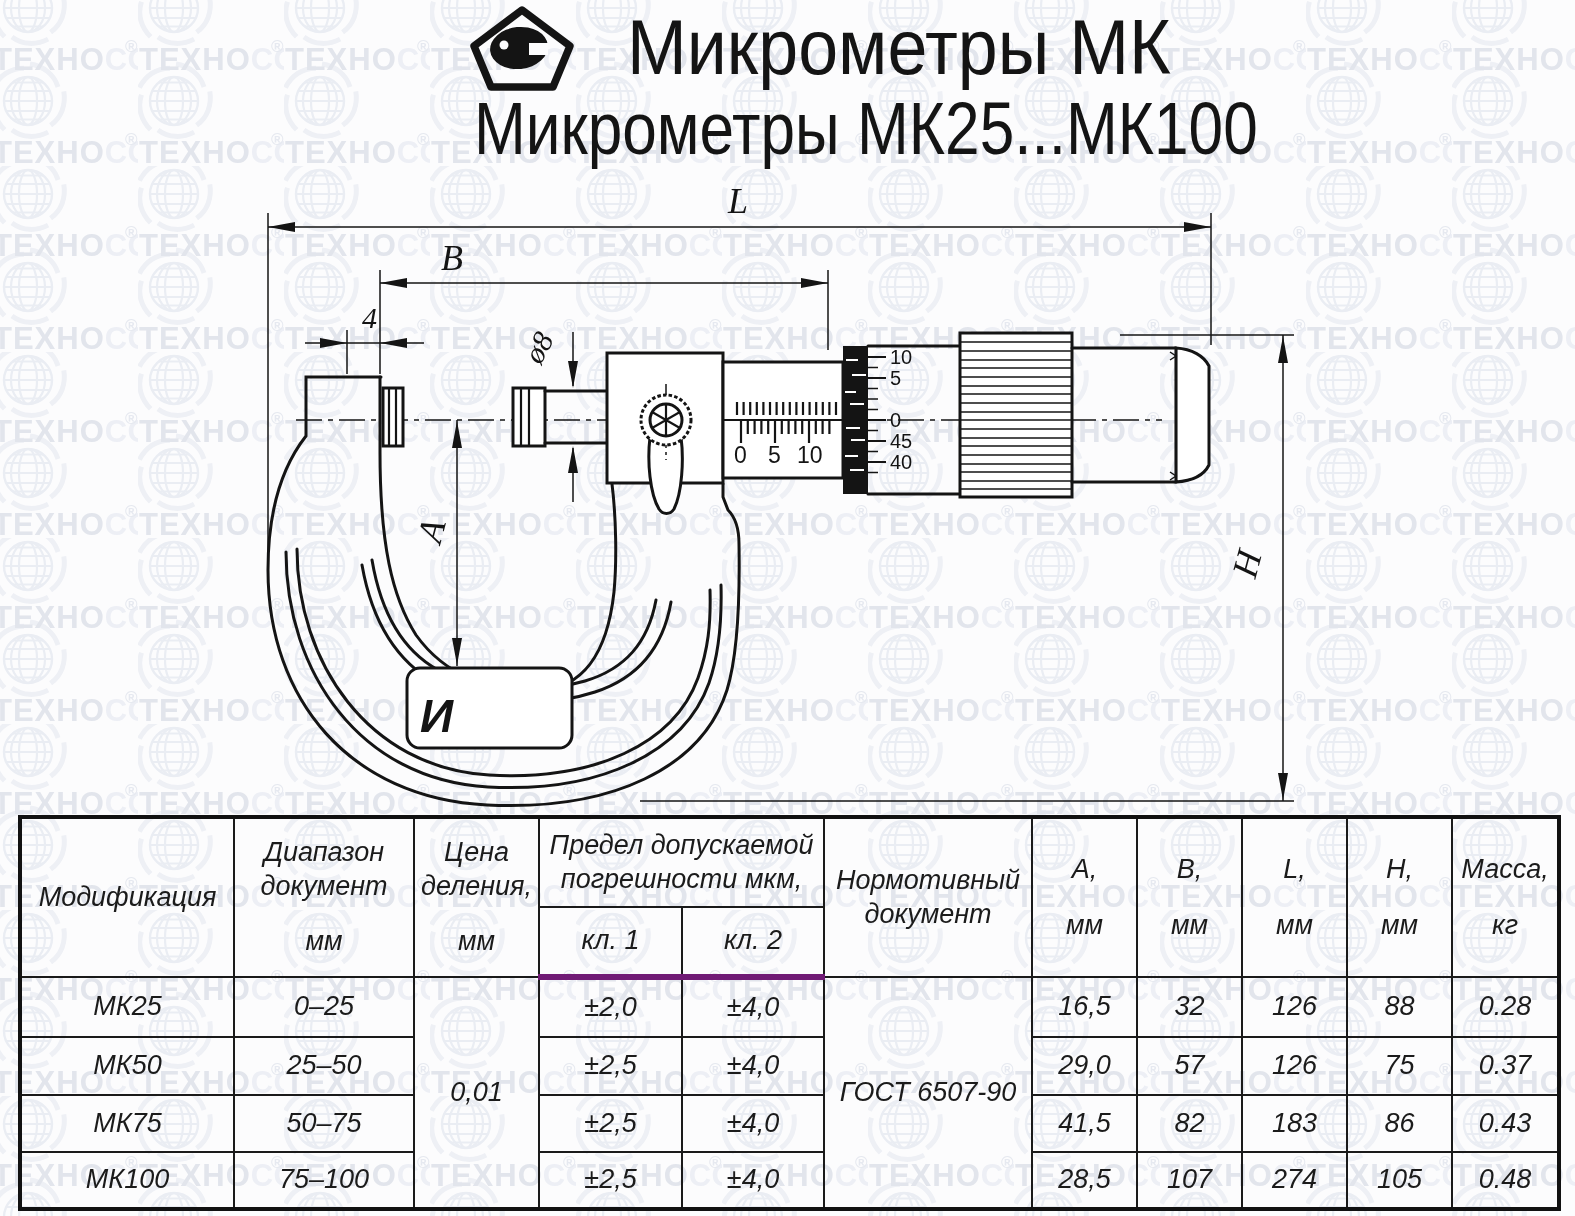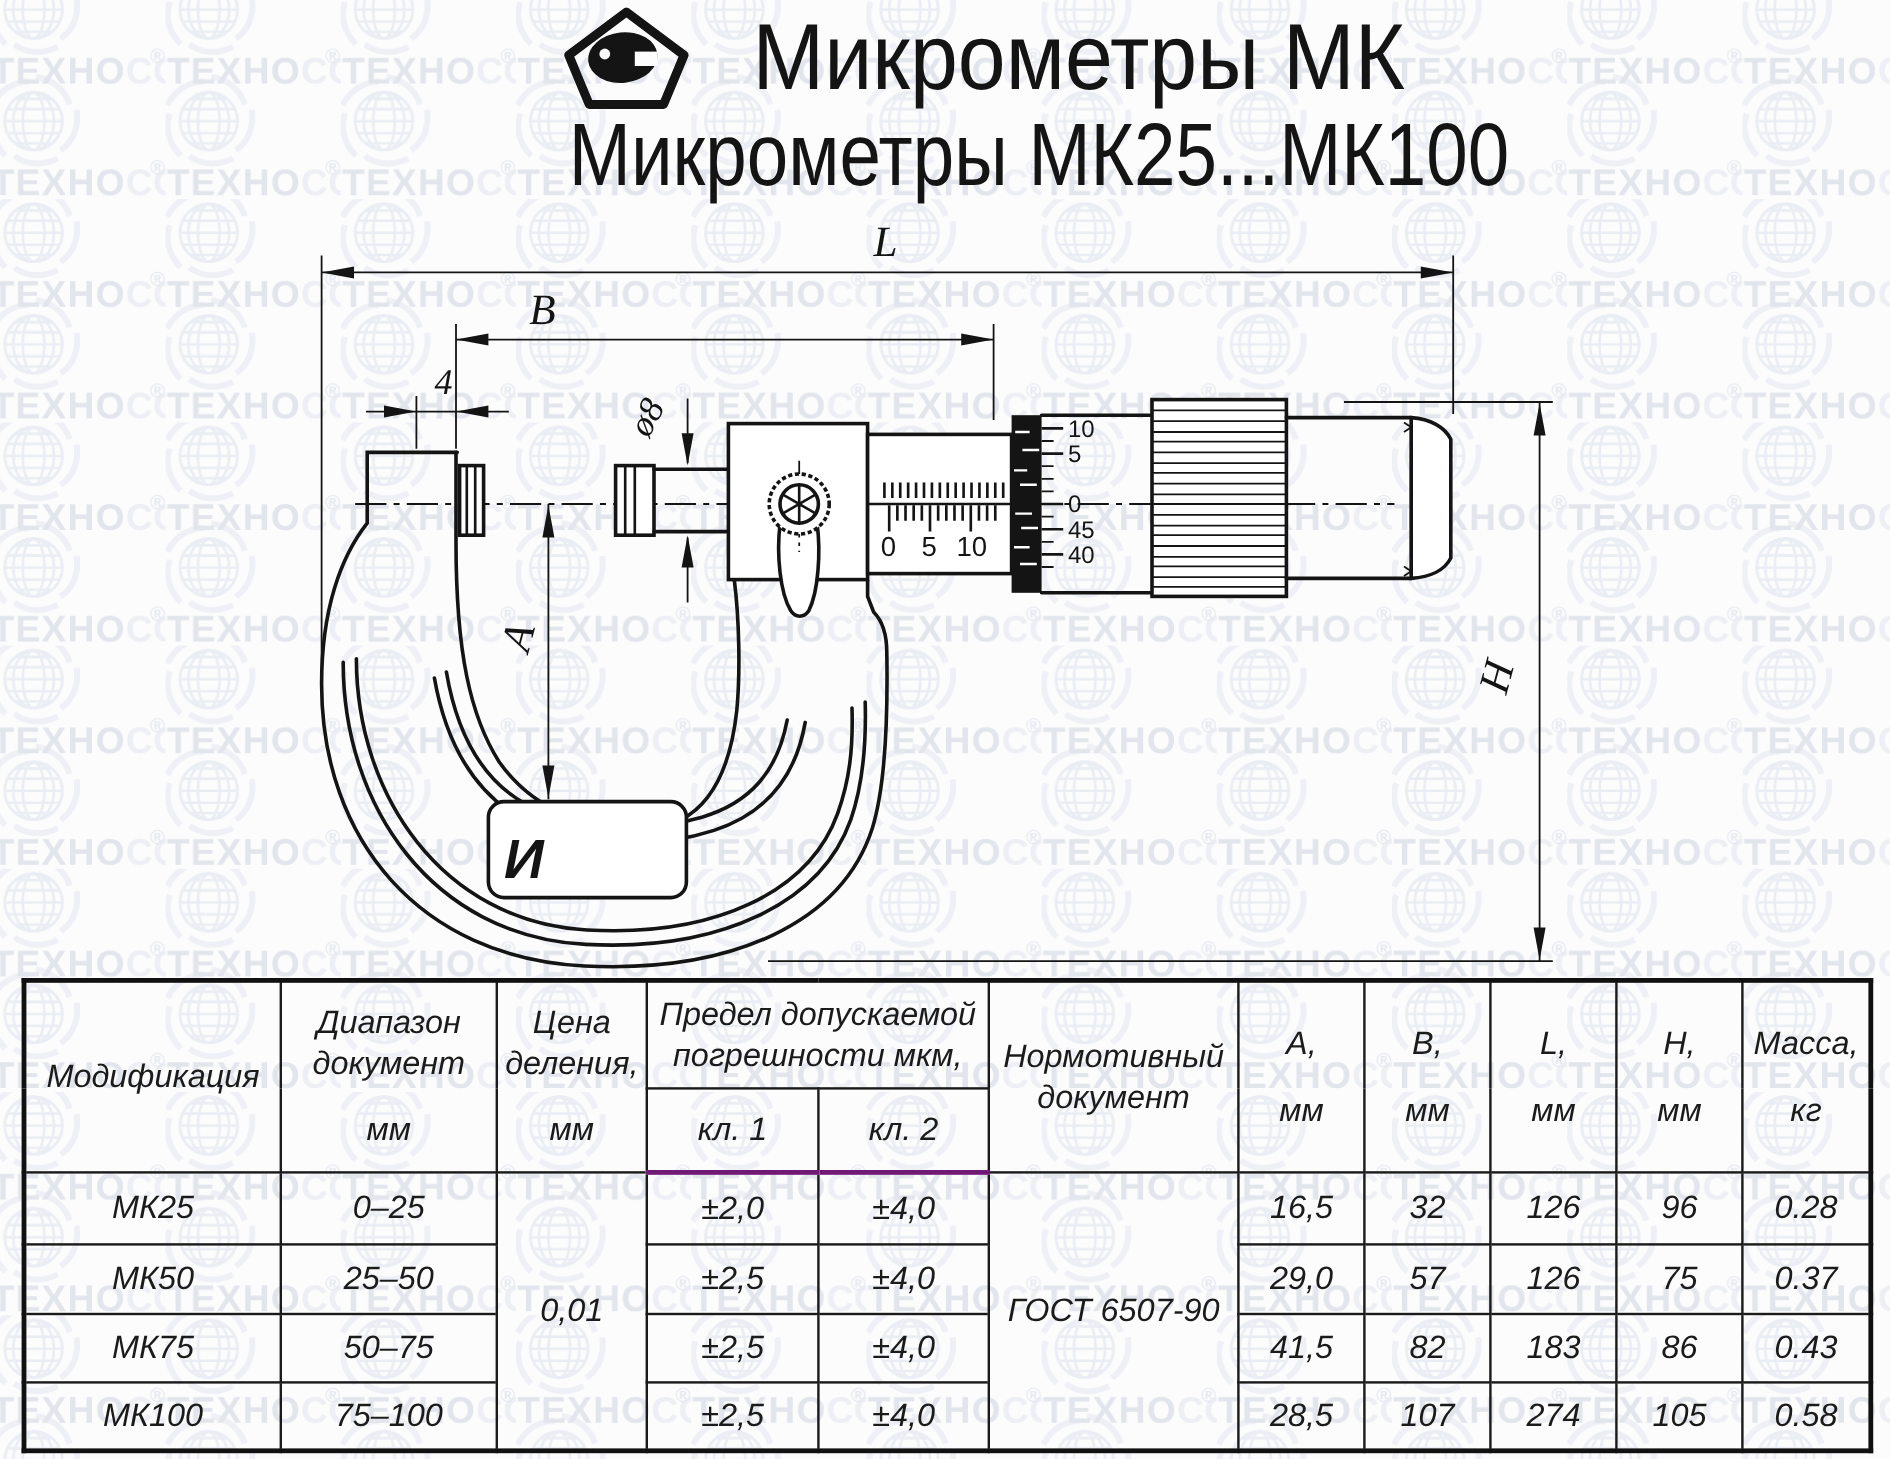--- a/index.html
+++ b/index.html
@@ -31,21 +31,21 @@
   .scale-num-sm{font:20px "Liberation Sans",sans-serif;fill:#141414;}
   .frame-logo{font:italic 700 46px "Liberation Sans",sans-serif;fill:#141414;}
 
   
   .spec-table{position:absolute;left:18px;top:815px;border-collapse:collapse;
               table-layout:fixed;width:1539px;height:390px;
               font-style:italic;font-size:27px;color:#1b1b1b;background:transparent;}
   .spec-table td,.spec-table th{border:2px solid #1a1a1a;text-align:center;
               vertical-align:middle;padding:0;font-weight:400;line-height:1.25;}
   .spec-table{border:4px solid #111;}
-  .spec-table thead tr:last-child th{border-bottom:4px solid #701a75;}
+  .spec-table thead tr:last-child th{border-bottom:6px solid #701a75;}
   .hcol{display:flex;flex-direction:column;justify-content:center;height:100%;}
   .gap-top{margin-top:22px;}
 </style>
 </head>
 <body>
 
 <div class="page">
 
   <svg class="layer" width="1575" height="1216" viewBox="0 0 1575 1216">
     <defs>
@@ -295,21 +295,21 @@
       <tr style="height:60px;font-style:italic;">
         <td>МК25</td>
         <td>0–25</td>
         <td rowspan="4">0,01</td>
         <td>±2,0</td>
         <td>±4,0</td>
         <td rowspan="4">ГОСТ 6507-90</td>
         <td>16,5</td>
         <td>32</td>
         <td>126</td>
-        <td>96</td>
+        <td>88</td>
         <td>0.28</td>
       </tr>
       <tr style="height:58px;">
         <td>МК50</td>
         <td>25–50</td>
         <td>±2,5</td>
         <td>±4,0</td>
         <td>29,0</td>
         <td>57</td>
         <td>126</td>
@@ -329,18 +329,18 @@
       </tr>
       <tr style="height:57px;">
         <td>МК100</td>
         <td>75–100</td>
         <td>±2,5</td>
         <td>±4,0</td>
         <td>28,5</td>
         <td>107</td>
         <td>274</td>
         <td>105</td>
-        <td>0.58</td>
+        <td>0.48</td>
       </tr>
     </tbody>
   </table>
 
 </div>
 
 </body></html>

